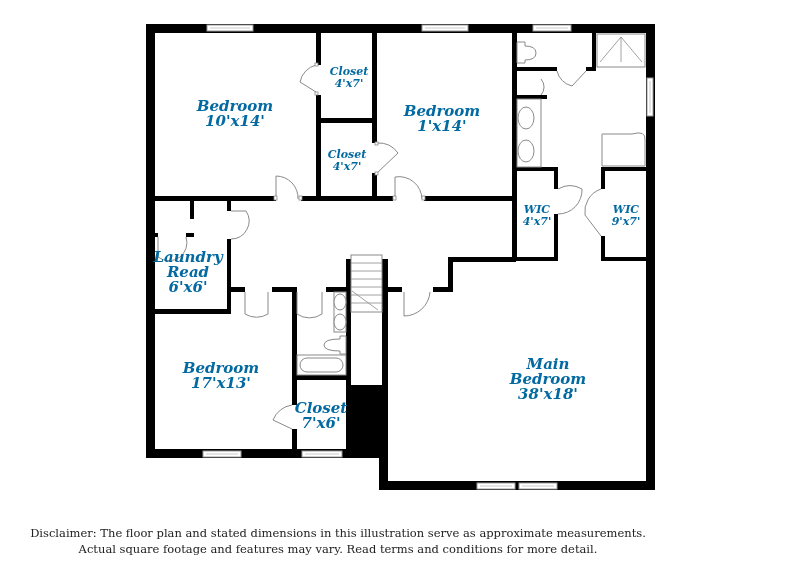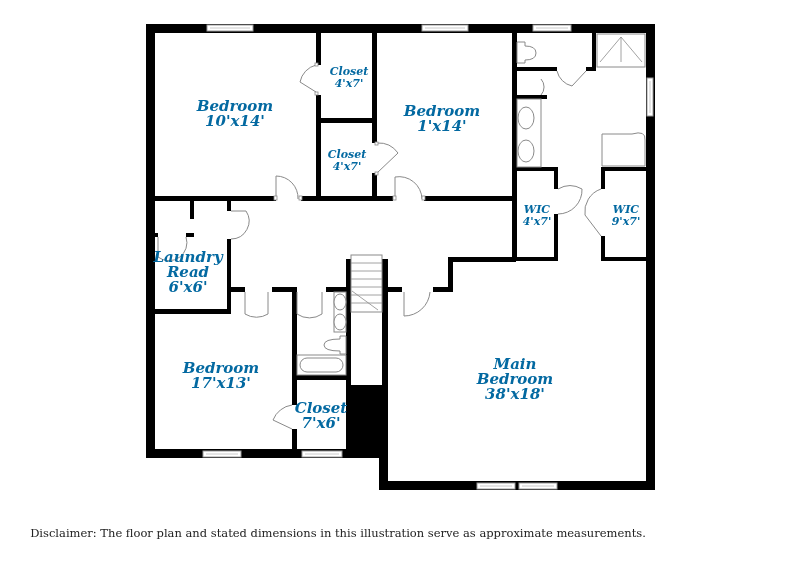--- a/index.html
+++ b/index.html
@@ -187,21 +187,22 @@
   <span class="dim">6'x6'</span>
 </div>
 <div class="label" style="left:221px; top:361px;">
   <span class="nm">Bedroom</span>
   <span class="dim">17'x13'</span>
 </div>
 <div class="label" style="left:321px; top:401px;">
   <span class="nm">Closet</span>
   <span class="dim">7'x6'</span>
 </div>
-<div class="label" style="left:515px; top:357px;">
+<div class="label" style="left:548px; top:357px;">
   <span class="nm">Main</span>
   <span class="nm">Bedroom</span>
   <span class="dim">38'x18'</span>
 </div>
 
 <div id="disclaimer">
   <span>Disclaimer: The floor plan and stated dimensions in this illustration serve as approximate measurements.</span>
+  <span>Actual square footage and features may vary. Read terms and conditions for more detail.</span>
 </div>
 
 </body></html>

